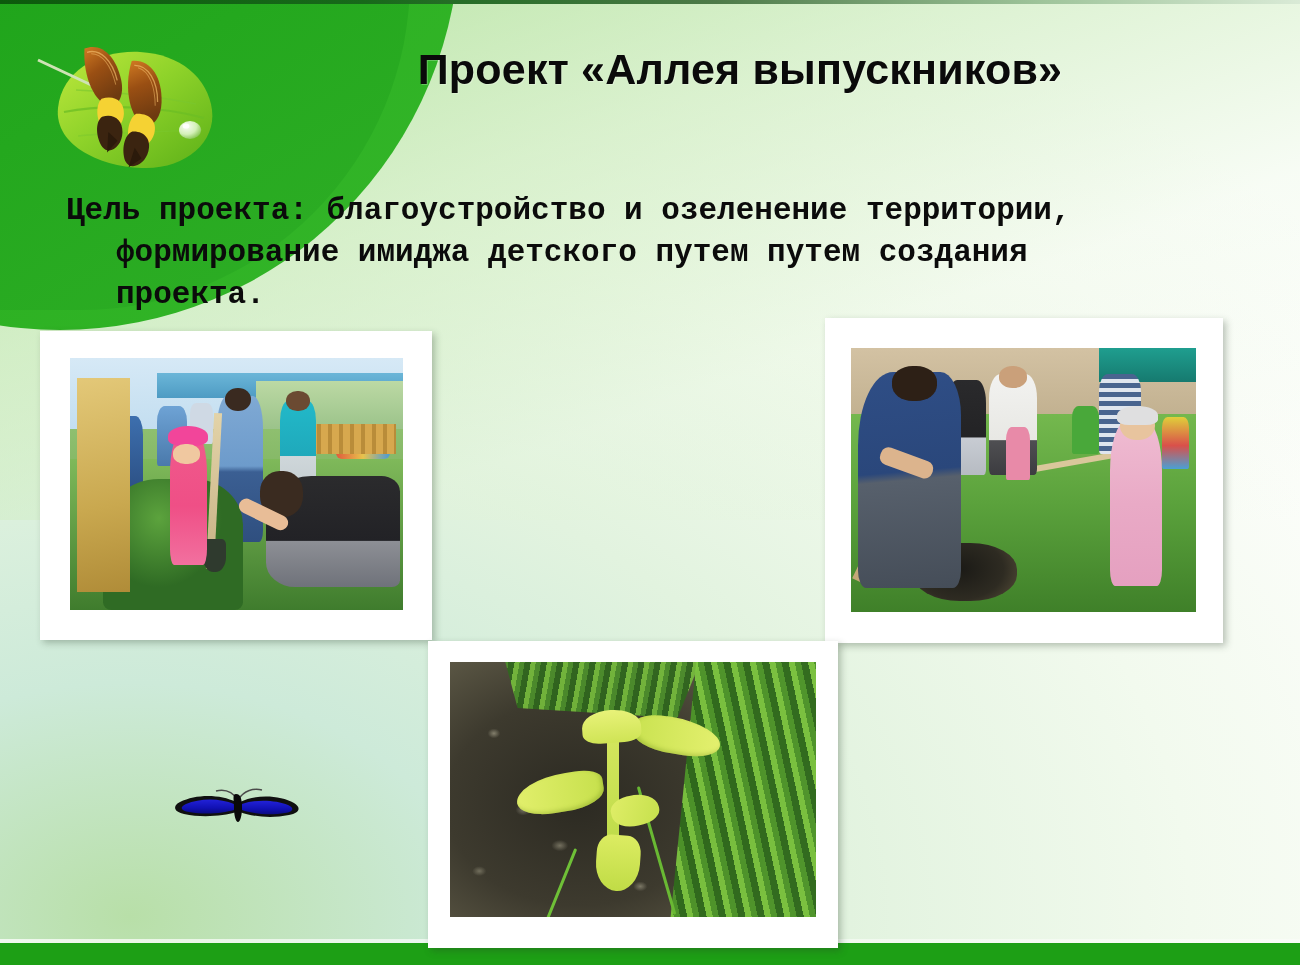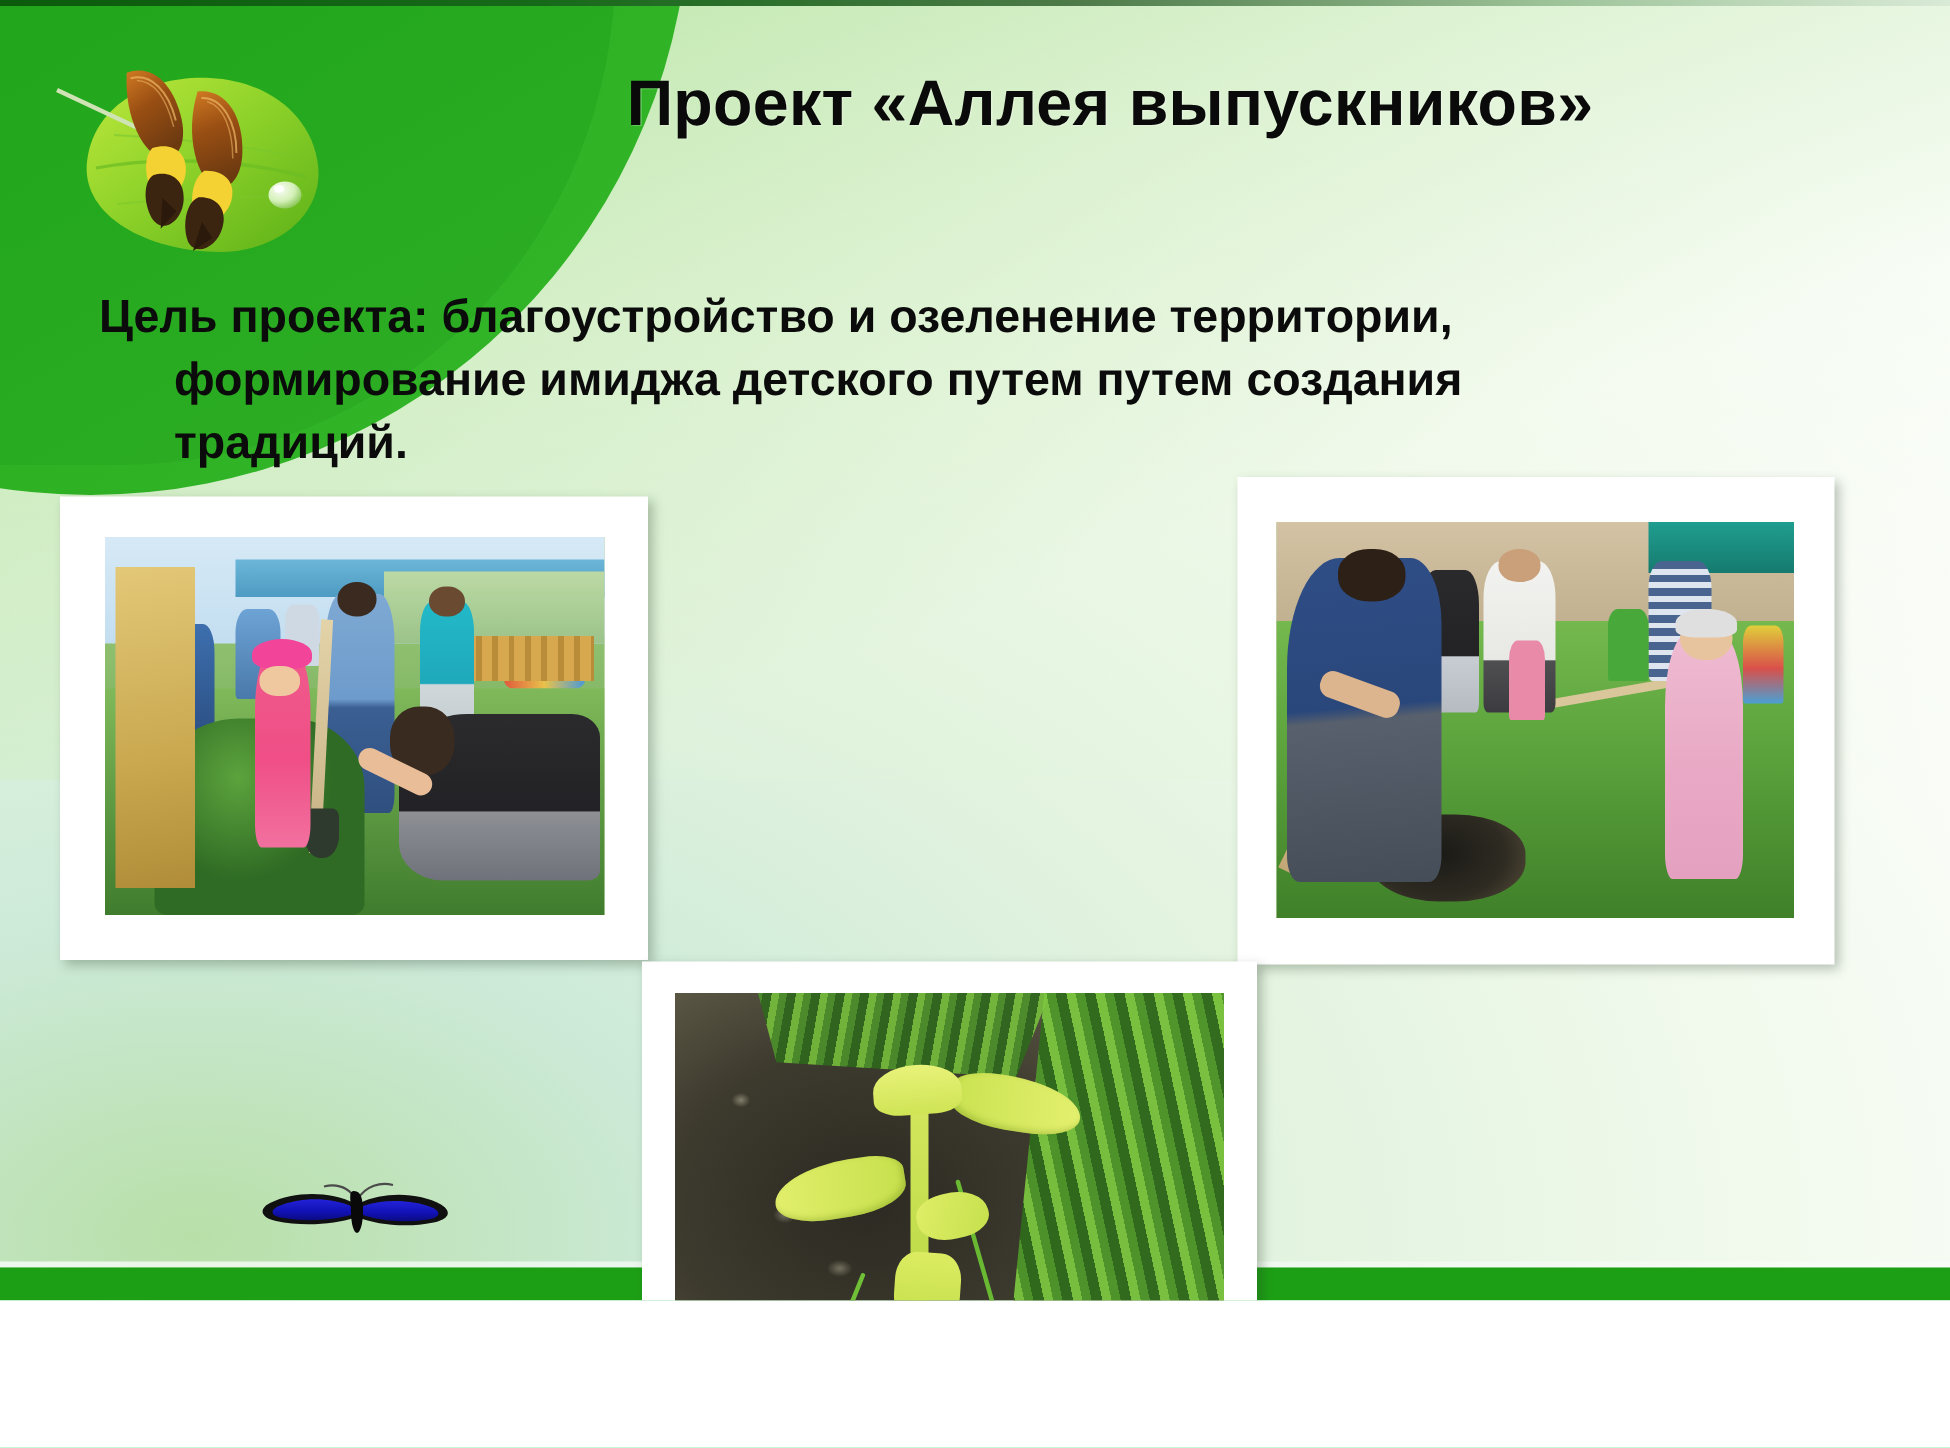--- a/index.html
+++ b/index.html
@@ -9,23 +9,23 @@
     background: #ffffff;
   }
   body {
     font-family: "Liberation Sans", "DejaVu Sans", sans-serif;
   }
 
   
   #slide {
     position: relative;
     width: 1300px;
-    height: 867px;
+    height: 965px;
     overflow: hidden;
-    background: #86efac;
+    background: #7dd3fc;
   }
 
   
   .bg-base {
     position: absolute;
     inset: 0;
     background:
       radial-gradient(120% 110% at 10% 95%, #b8dfa8 0%, #cdead9 22%, #e2f3df 46%, #f2faee 68%, #fbfdf9 85%, #ffffff 100%);
   }
 
@@ -93,21 +93,21 @@
     white-space: nowrap;
   }
 
   
   .goal {
     position: absolute;
     left: 66px;
     top: 190px;
     width: 1120px;
     color: #0b0b0b;
-    font-family: Liberation Sans, sans-serif;
+    font-family: Liberation Mono, monospace;
     font-weight: bold;
     font-size: 31px;
     line-height: 1.36;
     text-indent: 0;
   }
   .goal .l2, .goal .l3 { display: block; padding-left: 50px; }
   .goal .l1 { display: block; }
 
   
   .photo {
@@ -447,16 +447,16 @@
 
       <path d="M68,12 C73,12 74,18 74,26 C74,34 72,40 70,40 C68,40 66,34 66,26 C66,18 64,12 68,12 Z" fill="#090909"></path>
     </svg>
   </div>
 
   <div class="title">Проект «Аллея выпускников»</div>
 
   <div class="goal">
     <span class="l1">Цель проекта: благоустройство и озеленение территории,</span>
     <span class="l2">формирование имиджа детского путем путем создания</span>
-    <span class="l3">традиций.</span>
+    <span class="l3">проекта.</span>
   </div>
 
 </div>
 
 </body></html>

